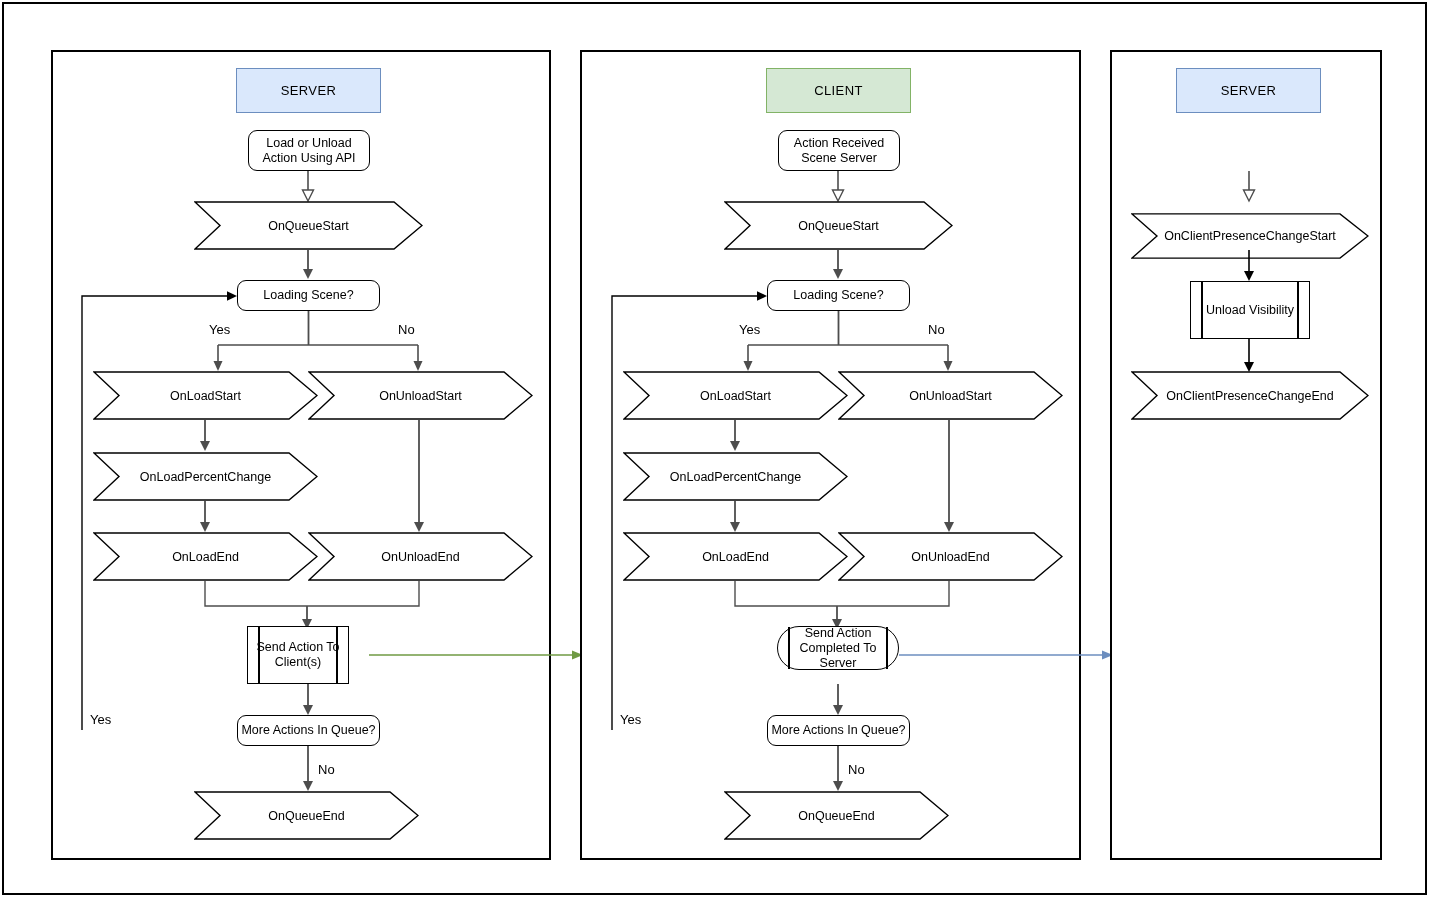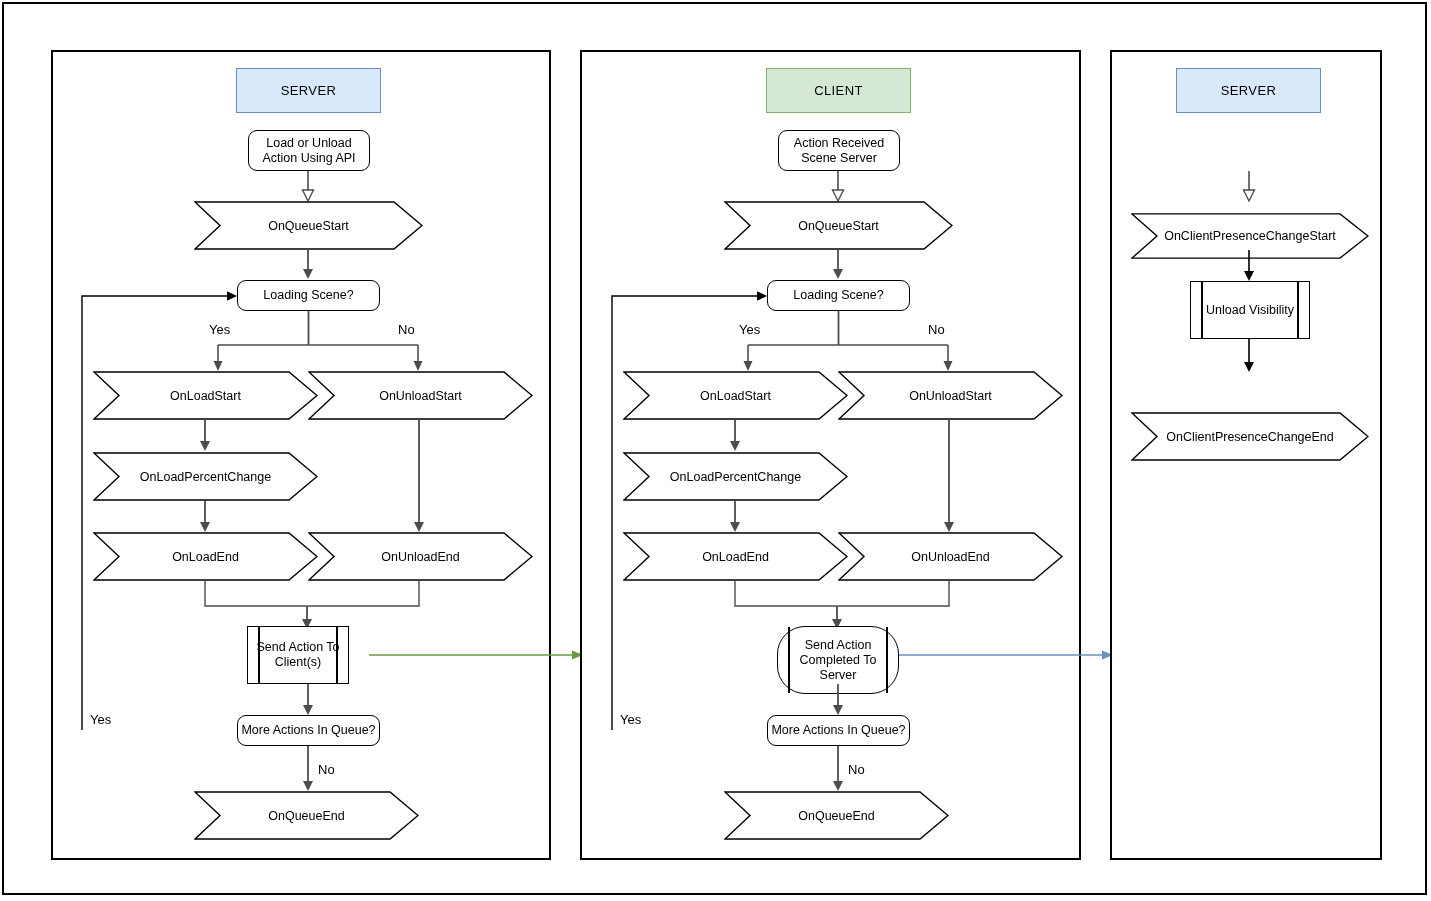--- a/index.html
+++ b/index.html
@@ -374,21 +374,21 @@
   </div>
 
   <div class="edge" style="left:727px; top:581px;">
     <svg width="235" height="50">
       <path d="M 8,0 L 8,25 L 222,25 L 222,0" fill="none" stroke="#4d4d4d" stroke-width="1.4"></path>
       <path d="M 110,25 L 110,41" fill="none" stroke="#4d4d4d" stroke-width="1.8"></path>
       <polygon points="110,48 105,38 115,38" fill="#4d4d4d"></polygon>
     </svg>
   </div>
 
-  <div class="pproc" style="left:777px; top:626px; width:122px; height:68px;border-radius:28px;">
+  <div class="pproc" style="left:777px; top:626px; width:122px; height:44px;border-radius:28px;">
     <div class="bar" style="left:10px;"></div>
     <div class="bar" style="right:10px;"></div>
     <div class="lbl">Send Action
 Completed To
 Server</div>
   </div>
 
   <div class="edge" style="left:899px; top:647px;">
     <svg width="218" height="16">
       <line x1="0" y1="8" x2="205" y2="8" stroke="#6c8ebf" stroke-width="1.4"></line>
@@ -456,20 +456,20 @@
     <div class="lbl">Unload Visibility</div>
   </div>
 
   <div class="edge" style="left:1241px; top:339px;">
     <svg width="20" height="34">
       <line x1="8" y1="0" x2="8" y2="26" stroke="#000000" stroke-width="1.6"></line>
       <polygon points="8,33 3,23 13,23" fill="#000000"></polygon>
     </svg>
   </div>
 
-  <div class="chev" style="left:1131px; top:371px; width:238px; height:49px;margin-top:41px;">
+  <div class="chev" style="left:1131px; top:371px; width:238px; height:49px;">
     <svg viewBox="0 0 238 49" preserveAspectRatio="none">
       <polygon points="1,1 209,1 237,24.5 209,48 1,48 26,24.5" fill="#ffffff" stroke="#000000" stroke-width="1.4"></polygon>
     </svg>
     <div class="lbl">OnClientPresenceChangeEnd</div>
   </div>
 
 </div>
 
 </body></html>

